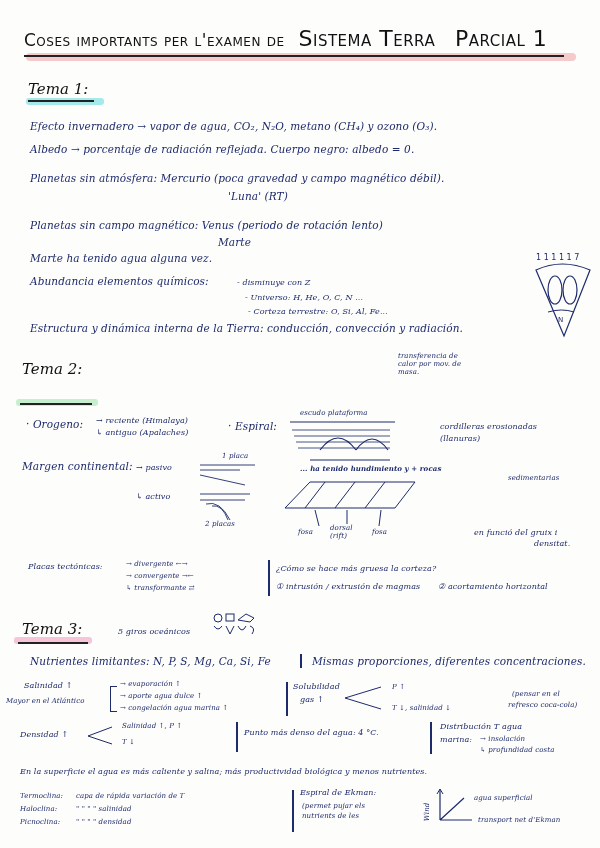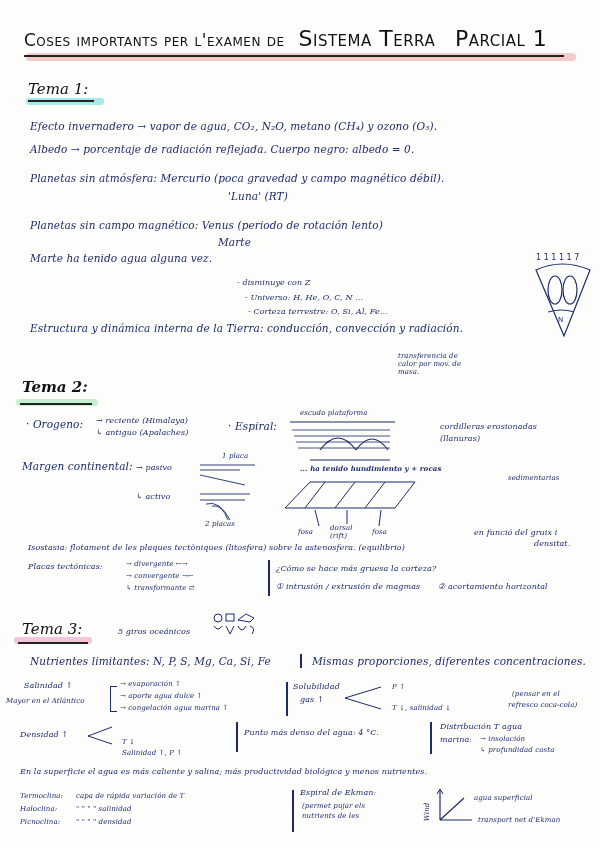--- a/index.html
+++ b/index.html
@@ -46,38 +46,39 @@
   <div class="tema-line" style="left:28px;top:100px;width:66px;"></div>
   <div class="abs tema" style="left:28px;top:80px;">Tema 1:</div>
 
   <div class="abs hw" style="left:30px;top:120px;">Efecto invernadero → vapor de agua, CO₂, N₂O, metano (CH₄) y ozono (O₃).</div>
   <div class="abs hw" style="left:30px;top:143px;">Albedo → porcentaje de radiación reflejada. Cuerpo negro: albedo = 0.</div>
   <div class="abs hw" style="left:30px;top:172px;">Planetas sin atmósfera: Mercurio (poca gravedad y campo magnético débil).</div>
   <div class="abs hw" style="left:228px;top:190px;">'Luna' (RT)</div>
   <div class="abs hw" style="left:30px;top:219px;">Planetas sin campo magnético: Venus (periodo de rotación lento)</div>
   <div class="abs hw" style="left:218px;top:236px;">Marte</div>
   <div class="abs hw" style="left:30px;top:252px;">Marte ha tenido agua alguna vez.</div>
+  <div class="abs hw" style="left:30px;top:275px;">Abundancia elementos químicos:</div>
   <div class="abs hw hw-sm" style="left:237px;top:278px;">- disminuye con Z</div>
   <div class="abs hw hw-sm" style="left:245px;top:293px;">- Universo: H, He, O, C, N ...</div>
   <div class="abs hw hw-sm" style="left:248px;top:307px;">- Corteza terrestre: O, Si, Al, Fe...</div>
   <div class="abs hw" style="left:30px;top:322px;">Estructura y dinámica interna de la Tierra: conducción, convección y radiación.</div>
   <div class="abs hw hw-xs" style="left:398px;top:352px;width:70px;white-space:normal;line-height:8px;">transferencia de calor por mov. de masa.</div>
 
   <svg style="left:530px;top:248px;" width="64" height="90">
     <path d="M6 22 Q32 10 60 22 L34 88 Z" fill="none" stroke="#1d2a6b" stroke-width="1.2"></path>
     <ellipse cx="25" cy="42" rx="7" ry="14" fill="none" stroke="#1d2a6b" stroke-width="1.2"></ellipse>
     <ellipse cx="40" cy="42" rx="7" ry="14" fill="none" stroke="#1d2a6b" stroke-width="1.2"></ellipse>
     <path d="M18 64 Q32 60 44 64" fill="none" stroke="#1d2a6b" stroke-width="1"></path>
     <text x="28" y="74" font-size="7" fill="#1d2a6b">N</text>
     <text x="6" y="12" font-size="8" fill="#1d2a6b">1 1 1 1 1 7</text>
   </svg>
 
   <div class="tema-hl" style="left:16px;top:399px;width:82px;background:#b8ecc0;"></div>
   <div class="tema-line" style="left:20px;top:403px;width:72px;"></div>
-  <div class="abs tema" style="left:22px;top:378px;font-weight:bold;">Tema 2:</div>
+  <div class="abs tema" style="left:22px;top:360px;">Tema 2:</div>
 
   <div class="abs hw" style="left:26px;top:418px;">· Orogeno:</div>
   <div class="abs hw hw-sm" style="left:96px;top:416px;">→ reciente (Himalaya)</div>
   <div class="abs hw hw-sm" style="left:96px;top:428px;text-align:center;">↳ antiguo (Apalaches)</div>
 
   <div class="abs hw" style="left:228px;top:420px;">· Espiral:</div>
   <div class="abs hw hw-xs" style="left:300px;top:409px;">escudo plataforma</div>
   <svg style="left:290px;top:418px;" width="110" height="46">
     <path d="M0 4 L105 4" stroke="#1d2a6b" stroke-width="1"></path>
     <path d="M2 12 L100 12 M4 18 L100 18 M6 24 L100 24 M8 30 L100 30" stroke="#1d2a6b" stroke-width="0.8"></path>
@@ -103,21 +104,20 @@
     <path d="M0 30 L25 4 L130 4 L110 30 Z" fill="none" stroke="#1d2a6b" stroke-width="1"></path>
     <path d="M40 4 L20 30 M70 4 L50 30 M100 4 L80 30" stroke="#1d2a6b" stroke-width="1"></path>
     <path d="M30 32 L34 48 M62 32 L62 46 M96 32 L94 48" stroke="#1d2a6b" stroke-width="1"></path>
   </svg>
   <div class="abs hw hw-xs" style="left:298px;top:528px;">fosa</div>
   <div class="abs hw hw-xs" style="left:330px;top:524px;width:28px;white-space:normal;line-height:8px;">dorsal (rift)</div>
   <div class="abs hw hw-xs" style="left:372px;top:528px;">fosa</div>
 
   <div class="abs hw hw-sm" style="left:474px;top:528px;">en funció del gruix i</div>
   <div class="abs hw hw-sm" style="left:534px;top:539px;">densitat.</div>
-  <div class="abs hw hw-sm" style="left:28px;top:543px;">Isostasia: flotament de les plaques tectòniques (litosfera) sobre la astenosfera. (equilibrio)</div>
 
   <div class="abs hw hw-sm" style="left:28px;top:562px;">Placas tectónicas:</div>
   <div class="abs hw hw-xs" style="left:126px;top:560px;">→ divergente ←→</div>
   <div class="abs hw hw-xs" style="left:126px;top:572px;">→ convergente →←</div>
   <div class="abs hw hw-xs" style="left:126px;top:584px;">↳ transformante ⇄</div>
   <div class="vbar" style="left:268px;top:560px;height:36px;"></div>
   <div class="abs hw hw-sm" style="left:276px;top:564px;">¿Cómo se hace más gruesa la corteza?</div>
   <div class="abs hw hw-sm" style="left:276px;top:582px;">① intrusión / extrusión de magmas</div>
   <div class="abs hw hw-sm" style="left:438px;top:582px;">② acortamiento horizontal</div>
 
@@ -150,21 +150,21 @@
   </svg>
   <div class="abs hw hw-xs" style="left:392px;top:683px;">P ↑</div>
   <div class="abs hw hw-xs" style="left:392px;top:704px;">T ↓, salinidad ↓</div>
   <div class="abs hw hw-xs" style="left:512px;top:690px;">(pensar en el</div>
   <div class="abs hw hw-xs" style="left:508px;top:701px;">refresco coca-cola)</div>
 
   <div class="abs hw hw-sm" style="left:20px;top:730px;">Densidad ↑</div>
   <svg style="left:88px;top:724px;" width="30" height="24">
     <path d="M0 12 L24 3 M0 12 L24 20" stroke="#1d2a6b" stroke-width="1" fill="none"></path>
   </svg>
-  <div class="abs hw hw-xs" style="left:122px;top:722px;margin-top:27px;">Salinidad ↑, P ↑</div>
+  <div class="abs hw hw-xs" style="left:122px;top:722px;">Salinidad ↑, P ↑</div>
   <div class="abs hw hw-xs" style="left:122px;top:738px;">T ↓</div>
   <div class="vbar" style="left:236px;top:722px;height:30px;"></div>
   <div class="abs hw hw-sm" style="left:244px;top:728px;">Punto más denso del agua: 4 °C.</div>
   <div class="vbar" style="left:430px;top:722px;height:32px;"></div>
   <div class="abs hw hw-sm" style="left:440px;top:722px;">Distribución T agua</div>
   <div class="abs hw hw-sm" style="left:440px;top:735px;">marina:</div>
   <div class="abs hw hw-xs" style="left:480px;top:735px;">→ insolación</div>
   <div class="abs hw hw-xs" style="left:480px;top:746px;">↳ profundidad costa</div>
 
   <div class="abs hw hw-sm" style="left:20px;top:767px;">En la superficie el agua es más caliente y salina; más productividad biológica y menos nutrientes.</div>

